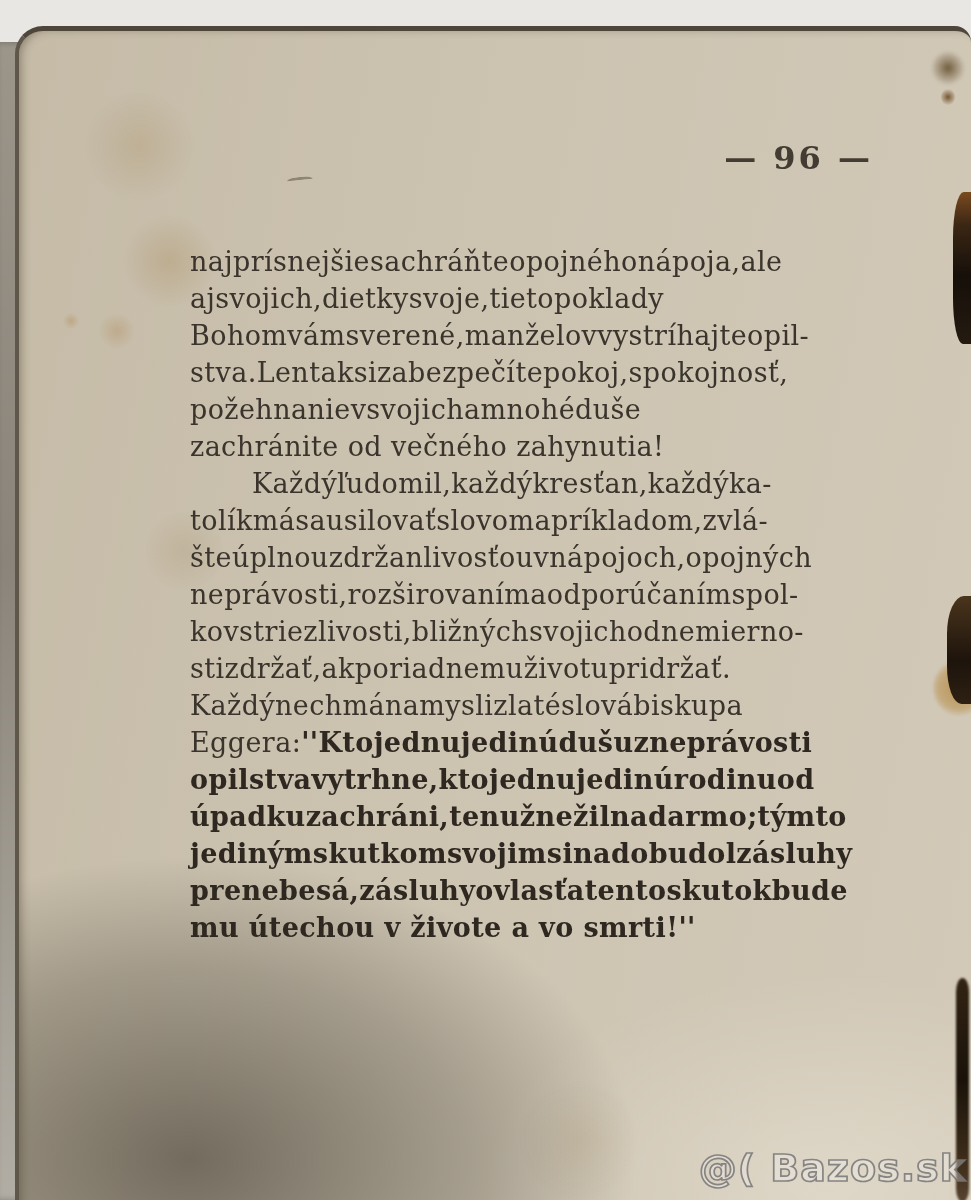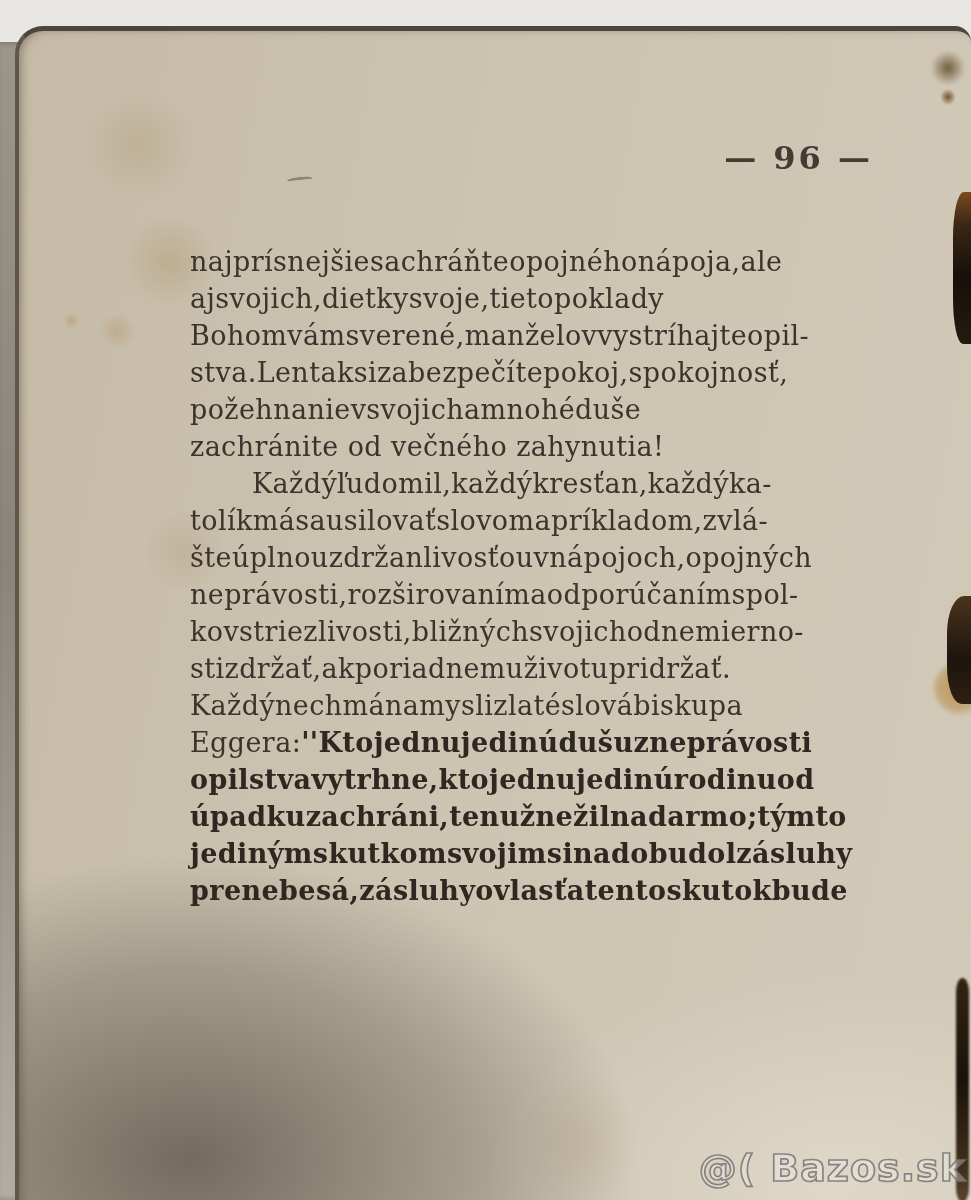--- a/index.html
+++ b/index.html
@@ -245,20 +245,21 @@
             <span class="bold">pre</span>
             <span class="bold">nebesá,</span>
             <span class="bold">zásluhy</span>
             <span class="bold">o</span>
             <span class="bold">vlasť</span>
             <span class="bold">a</span>
             <span class="bold">tento</span>
             <span class="bold">skutok</span>
             <span class="bold">bude</span>
           </div>
+          <div class="line allbold"><span class="bold">mu útechou v živote a vo smrti!''</span></div>
         </div>
       </div>
   </div>
 
   <div class="damage d1"></div>
   <div class="damage d3"></div>
   <div class="damage d2"></div>
   <div class="damage d4"></div>
   <div class="damage d5"></div>
   <div class="damage d6"></div>

